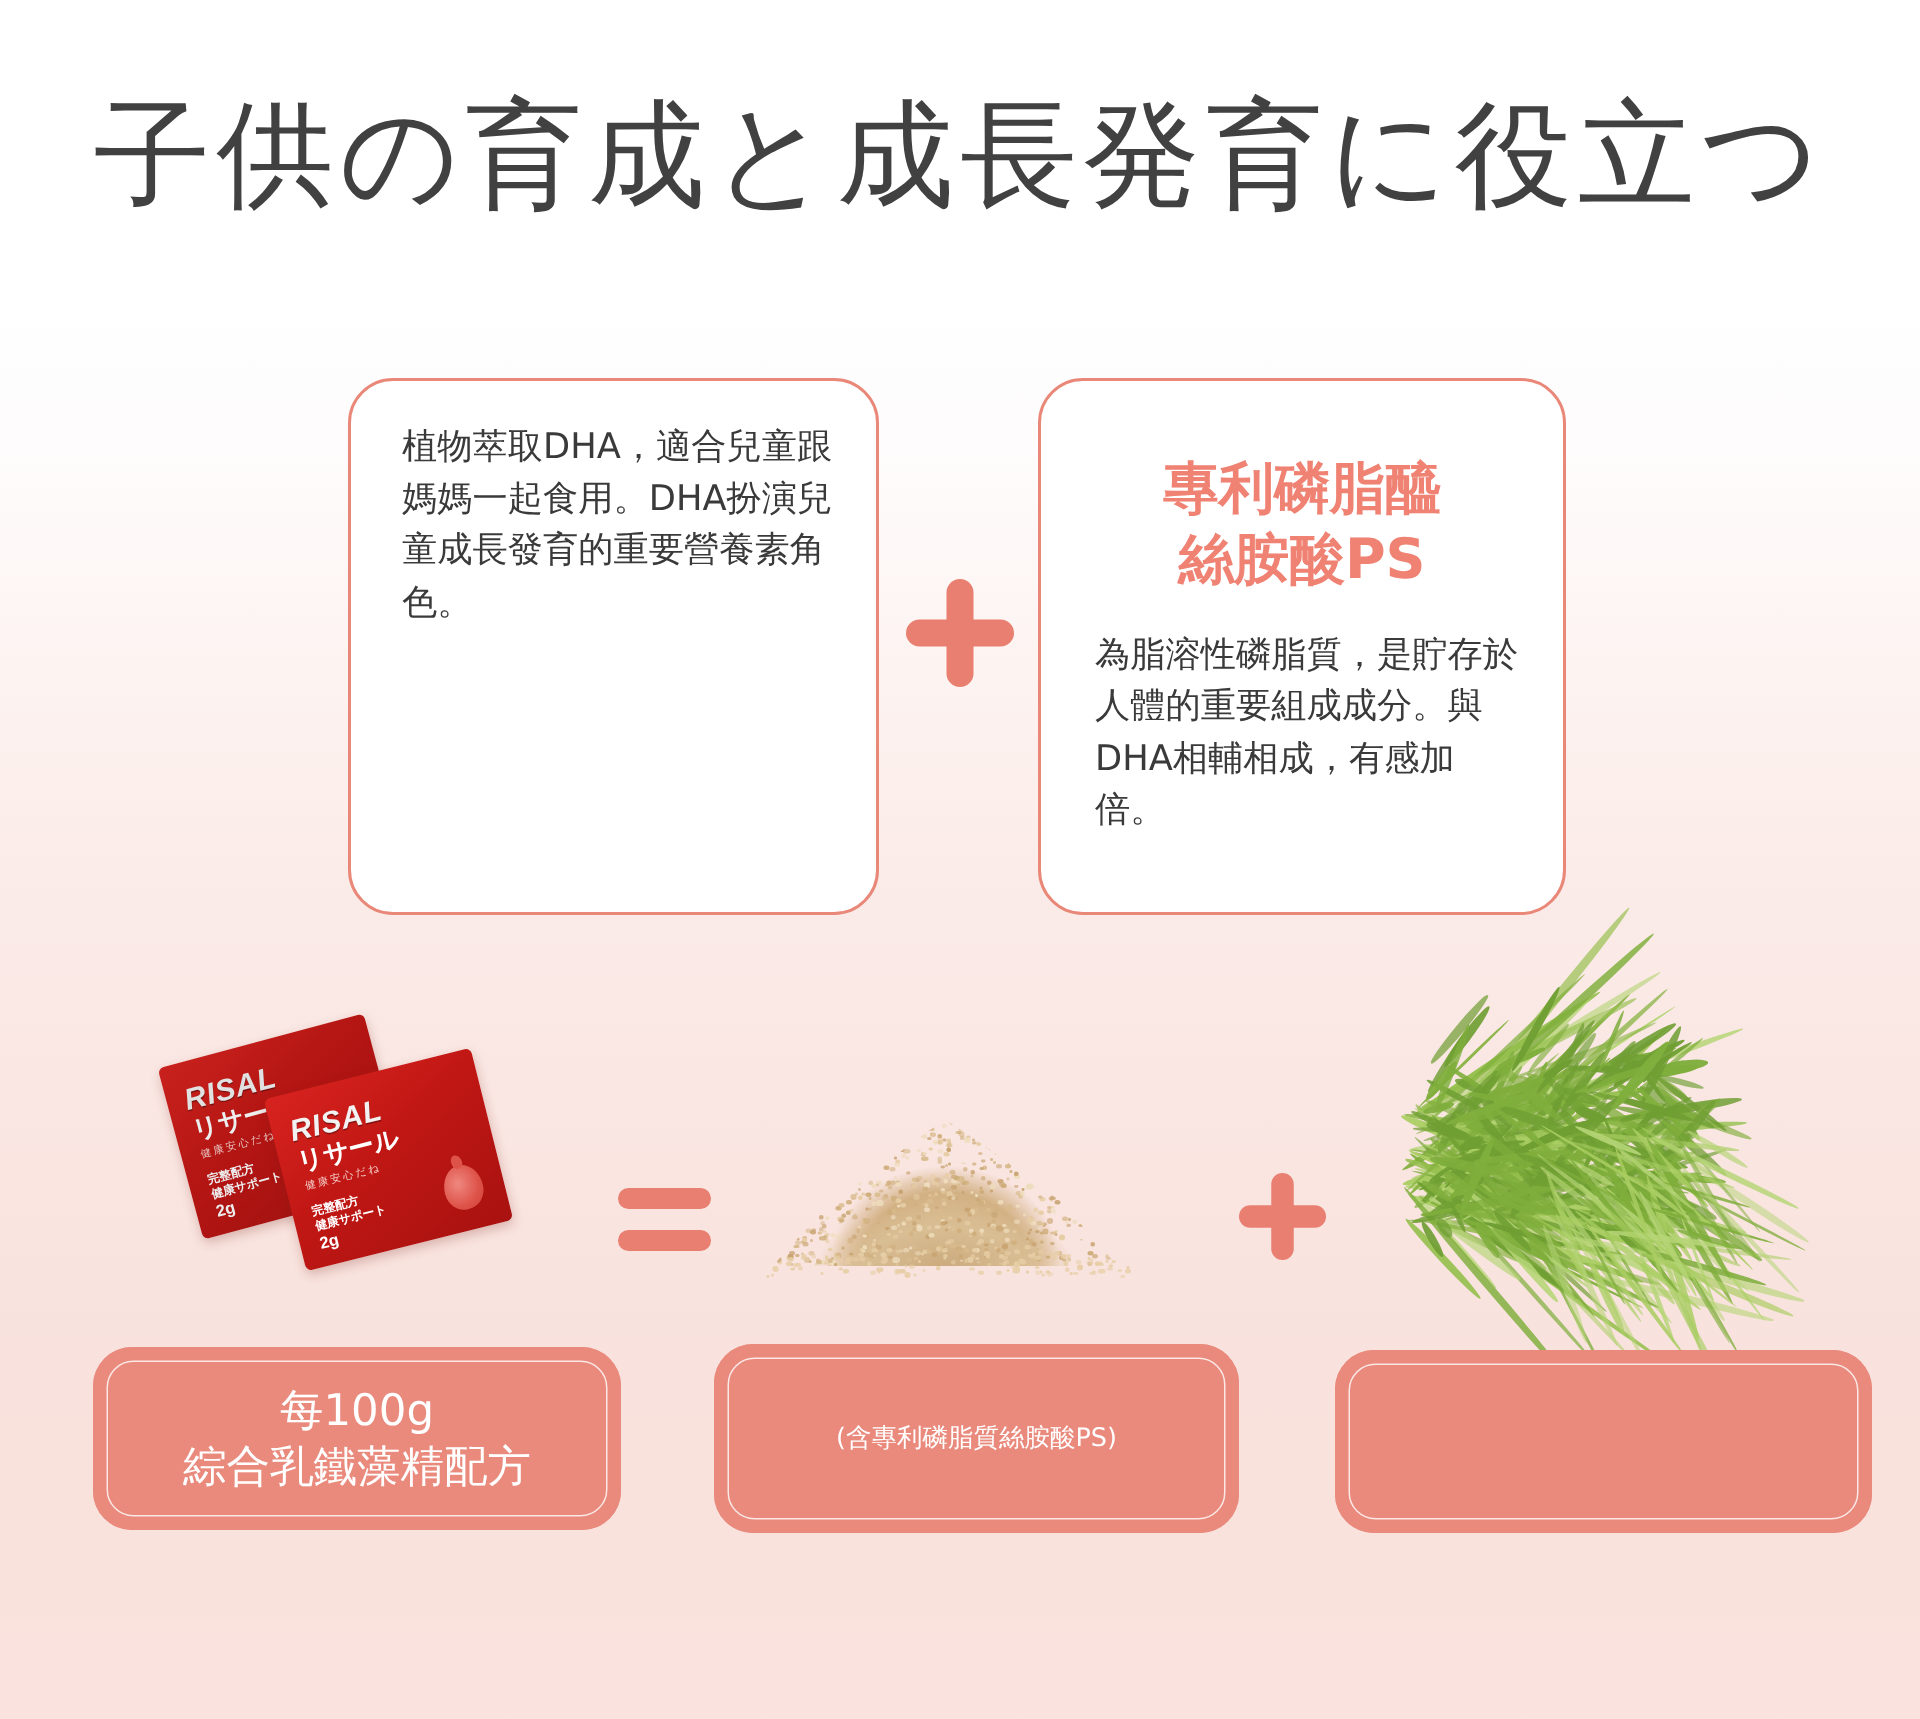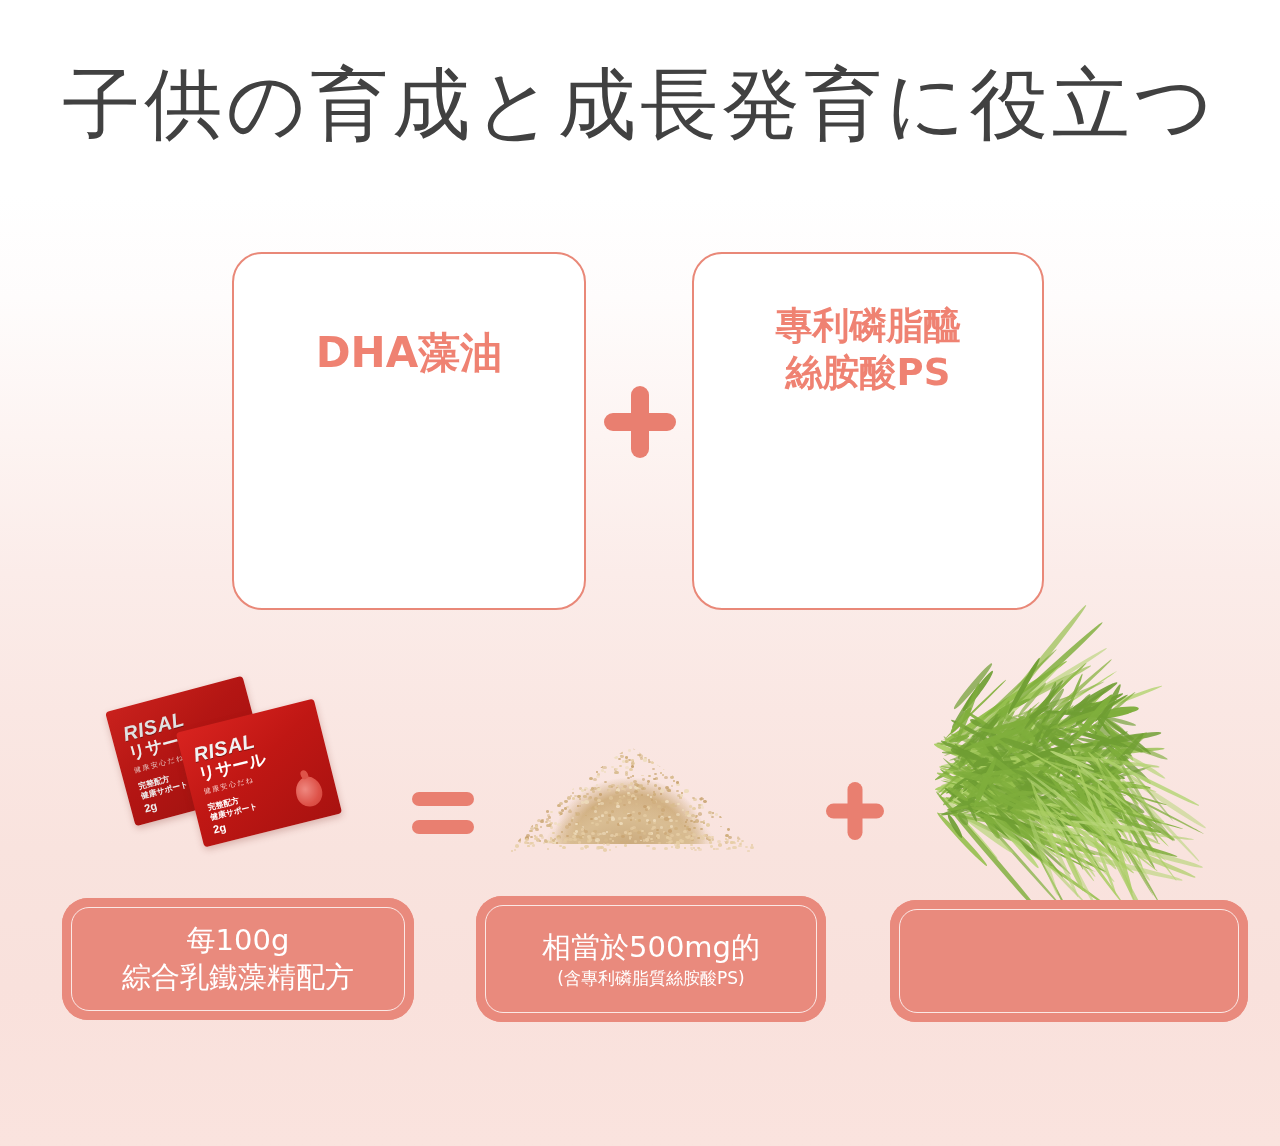--- a/index.html
+++ b/index.html
@@ -149,30 +149,31 @@
   .pill .l3{ font-size:17px; line-height:1.3; margin-top:1px; }
 </style>
 </head>
 <body>
 
 <div class="stage">
 
   <div class="title">子供の育成と成長発育に役立つ</div>
 
   <div class="card" id="card-1">
-    <div class="card-title">DHA藻油</div>
+    <div class="card-body">植物萃取DHA，適合兒童跟媽媽一起食用。DHA扮演兒童成長發育的重要營養素角色。</div>
   </div>
 
   <div class="plus" id="plus-top">
     <span class="bar h"></span>
     <span class="bar v"></span>
   </div>
 
   <div class="card" id="card-2">
     <div class="card-title" id="card-2-title">專利磷脂醯<br>絲胺酸PS</div>
+    <div class="card-body">為脂溶性磷脂質，是貯存於人體的重要組成成分。與DHA相輔相成，有感加倍。</div>
   </div>
 
   <div class="sachets">
     <div class="sachet back">
       <div class="brand">RISAL</div>
       <div class="brand-jp">リサール</div>
       <div class="tag">健康安心だね</div>
       <div class="line1">完整配方</div>
       <div class="line2">健康サポート</div>
       <div class="weight">2g</div>
@@ -1319,19 +1320,18 @@
       <span class="frond" style="width: 44.7431px; height: 4.47262px; left: 218.025px; top: 143.386px; transform: rotate(16.2deg); background: rgb(127, 174, 60); opacity: 0.81;"></span>
       <span class="frond" style="width: 37.9537px; height: 2.54724px; left: 138.94px; top: 142.594px; transform: rotate(62.6deg); background: rgb(169, 205, 98); opacity: 0.78;"></span>
       <span class="frond" style="width: 80.331px; height: 3.9274px; left: 193.281px; top: 117.498px; transform: rotate(61.6deg); background: rgb(182, 213, 119); opacity: 0.74;"></span>
     </div>
 
   <div class="pill" id="pill-1">
     <div class="l1">每100g</div>
     <div class="l2">綜合乳鐵藻精配方</div>
   </div>
   <div class="pill" id="pill-2">
-    <div class="l1">相當於500mg的</div>
     <div class="l3">(含專利磷脂質絲胺酸PS)</div>
   </div>
   <div class="pill" id="pill-3">
   </div>
 
 </div>
 
 </body></html>

